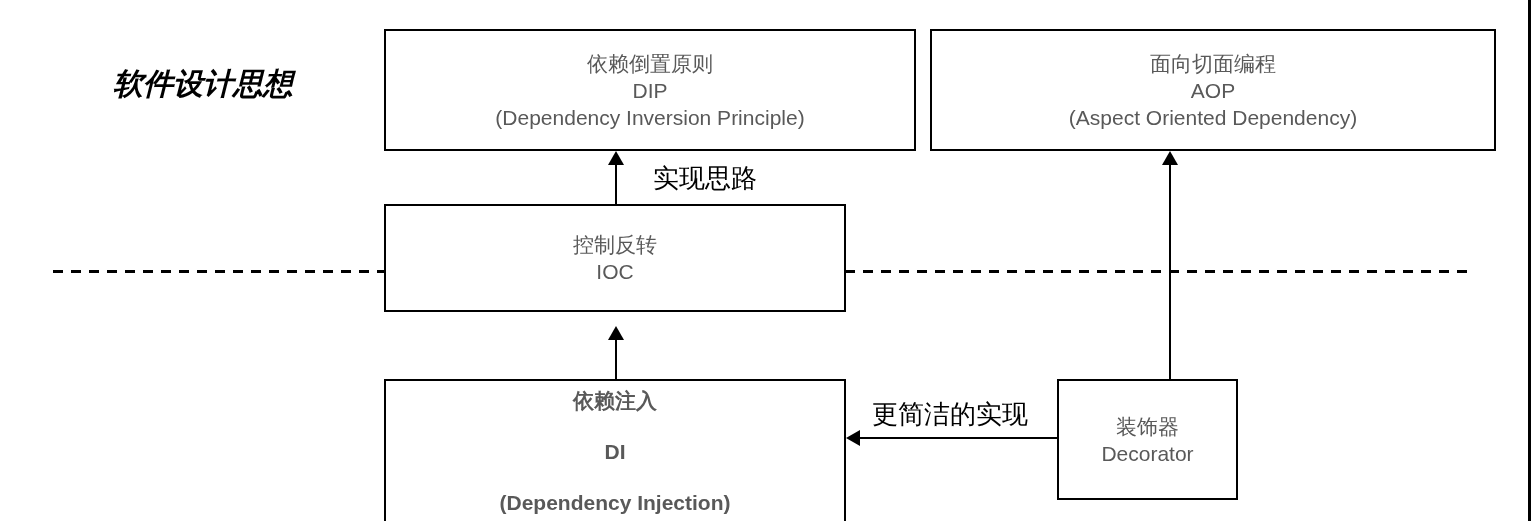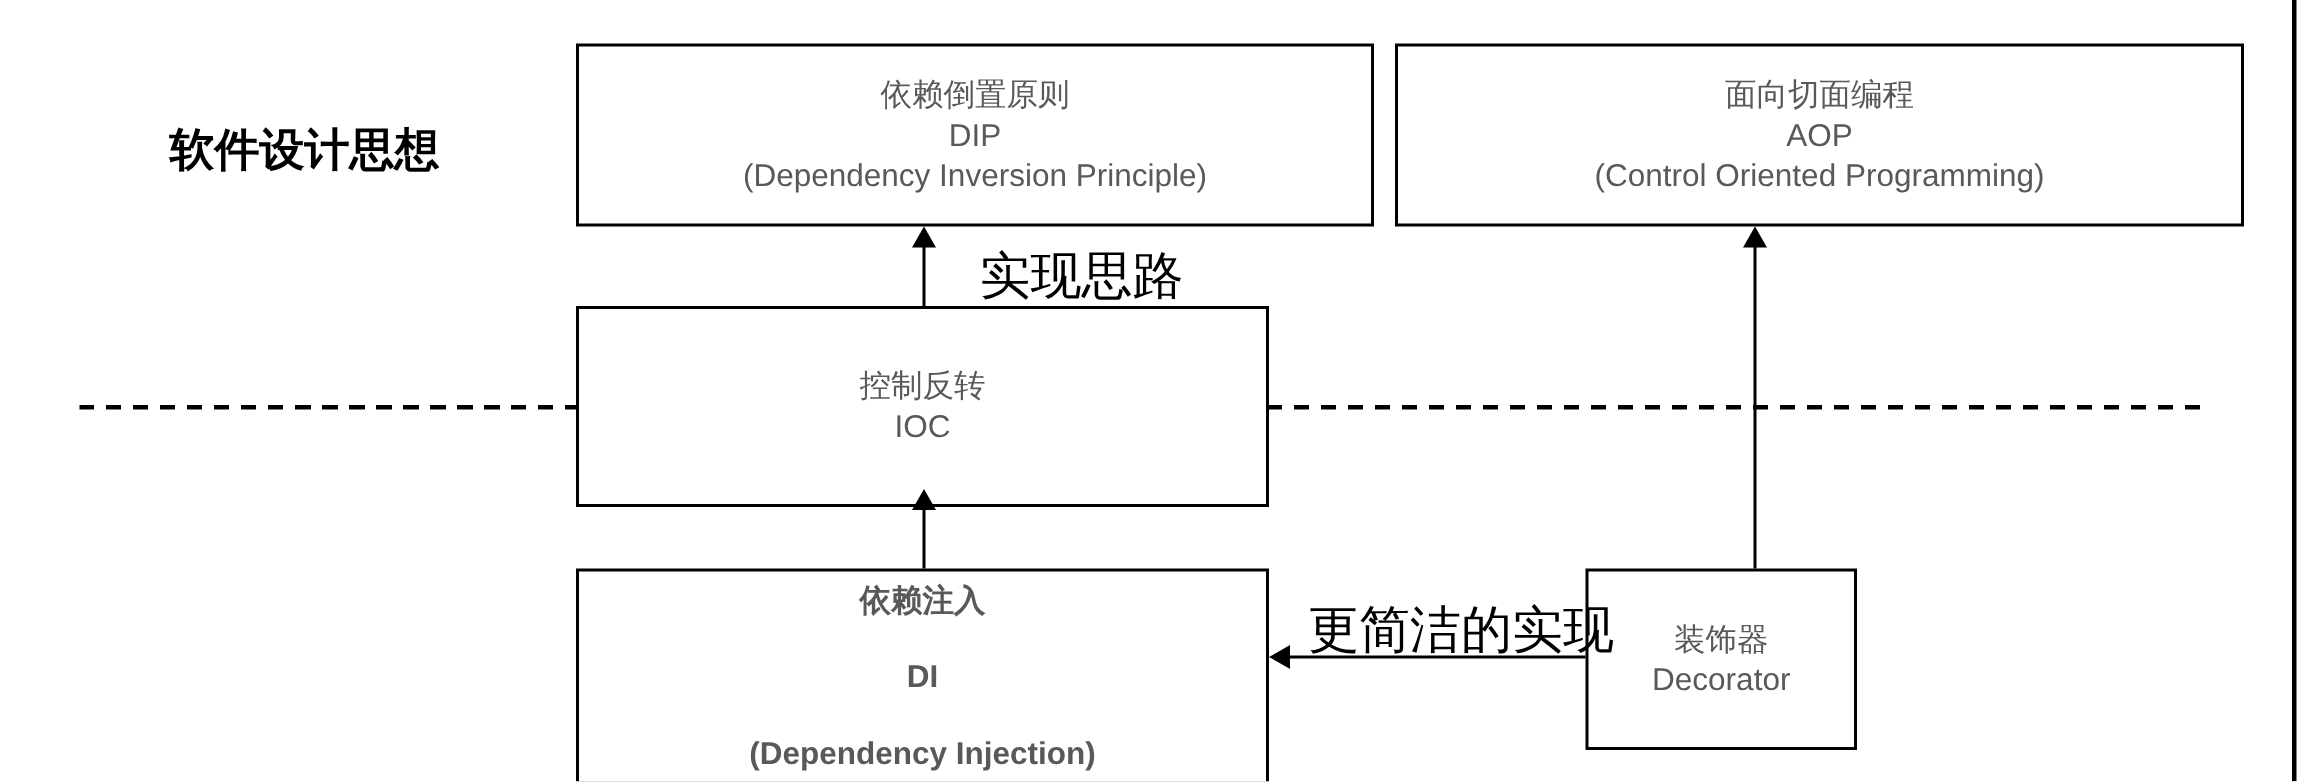--- a/index.html
+++ b/index.html
@@ -38,42 +38,42 @@
   
   .section-label {
     position: absolute;
     left: 113px;
     font-size: 30px;
     font-weight: bold;
     color: #000;
     white-space: nowrap;
     z-index: 3;
   }
-  .section-label.top { top: 80px; }
+  .section-label.top { top: 64px; font-style: italic; }
   .section-label.bottom { top: 340px; }
   
   .box {
     position: absolute;
     background: #ffffff;
     border: 2px solid #000;
     box-sizing: border-box;
     display: flex;
     flex-direction: column;
     align-items: center;
     justify-content: center;
     color: #595959;
     font-size: 21px;
     line-height: 27px;
     text-align: center;
     z-index: 2;
     white-space: nowrap;
   }
   .box.dip       { left: 384px;  top: 29px;  width: 532px; height: 122px; }
   .box.aop       { left: 930px;  top: 29px;  width: 566px; height: 122px; }
-  .box.ioc       { left: 384px;  top: 204px; width: 462px; height: 134px; }
+  .box.ioc       { left: 384px;  top: 204px; width: 462px; height: 108px; }
   .box.di        { left: 384px;  top: 379px; width: 462px; height: 144px; font-weight: bold; gap: 24px; }
   .box.decorator { left: 1057px; top: 379px; width: 181px; height: 121px; }
   
   .shaft-v {
     position: absolute;
     width: 2px;
     background: #000;
     z-index: 3;
   }
   .shaft-h {
@@ -103,21 +103,21 @@
     border-right: 14px solid #000;
     z-index: 3;
   }
   .head.a { left: 608px;  top: 151px; }
   .head.b { left: 608px;  top: 326px; }
   .head.c { left: 1162px; top: 151px; }
   .head.d { left: 846px;  top: 430px; }
   
   .arrow-label {
     position: absolute;
-    font-size: 34px;
+    font-size: 26px;
     color: #000;
     white-space: nowrap;
     z-index: 3;
   }
   .arrow-label.a { left: 653px; top: 161px; }
   .arrow-label.b { left: 655px; top: 339px; }
   .arrow-label.d { left: 872px; top: 397px; }
 </style>
 </head>
 <body>
@@ -131,21 +131,21 @@
 
   <div class="box dip">
     <div>依赖倒置原则</div>
     <div>DIP</div>
     <div>(Dependency Inversion Principle)</div>
   </div>
 
   <div class="box aop">
     <div>面向切面编程</div>
     <div>AOP</div>
-    <div>(Control Oriented Programming)</div>
+    <div>(Aspect Oriented Dependency)</div>
   </div>
 
   <div class="box ioc">
     <div>控制反转</div>
     <div>IOC</div>
   </div>
 
   <div class="box di">
     <div>依赖注入</div>
     <div>DI</div>

